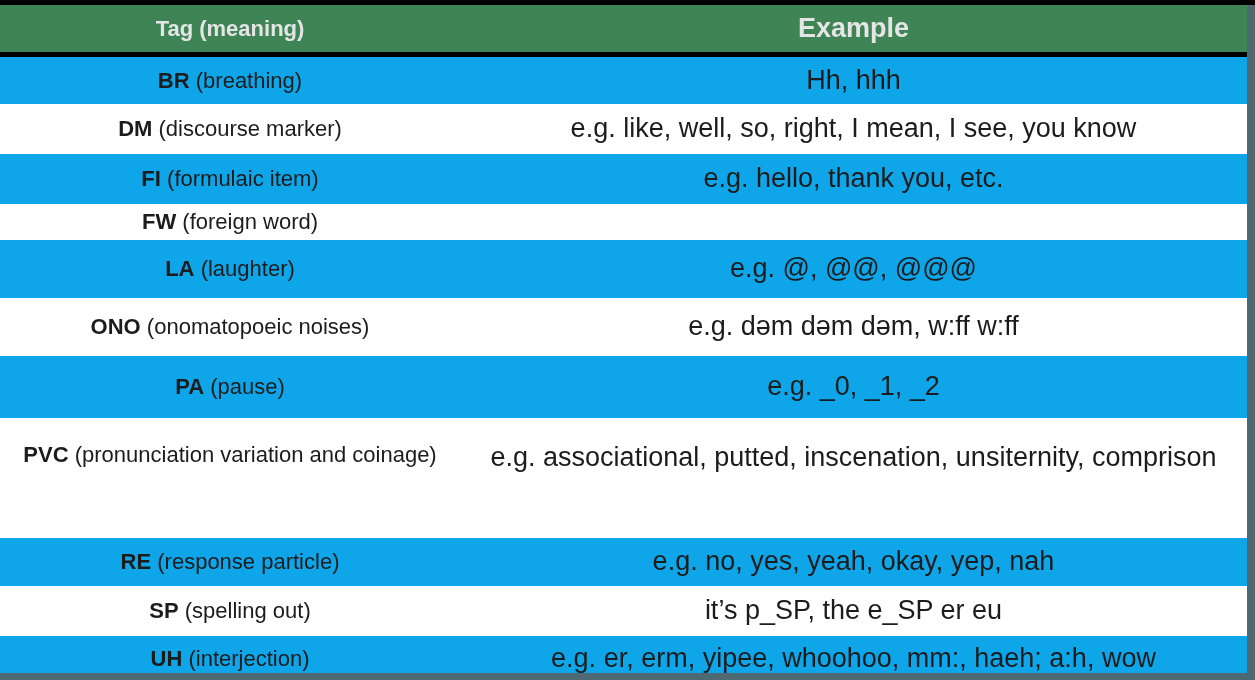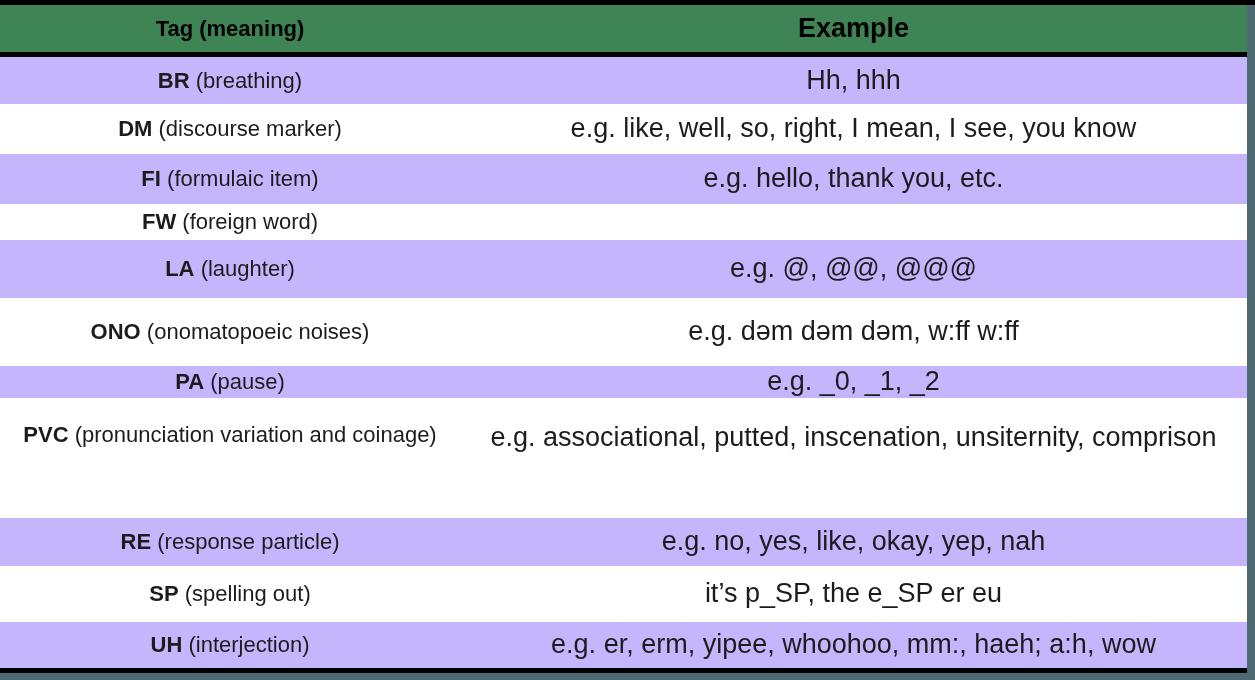--- a/index.html
+++ b/index.html
@@ -19,24 +19,24 @@
   }
   .bottom-strip {
     position:absolute; left:0; right:0; bottom:0;
     height:7px; background:#4d6a72;
   }
   .content { margin-right:8px; }
   .header {
     height:47px; background:#3e8455;
     display:flex; align-items:center;
   }
-  .htext { color:#000000; font-weight:bold; font-size:22px; }
+  .htext { color:#e5e5e5; font-weight:bold; font-size:22px; }
   .sep { height:5px; background:#000000; }
   .row { display:flex; align-items:center; }
-  .row.g { background:#c4b5fd; }
+  .row.g { background:#0ea5e9; }
   .row.w { background:#ffffff; }
   .row.tall { align-items:flex-start; }
   .row.tall .cell { padding-top:10px; }
   .cell {
     display:flex; align-items:center; justify-content:center;
     text-align:center; box-sizing:border-box;
   }
   .tagcell { width:460px; padding:0 15px; flex:none; display:block; }
   .excell  { flex:1; padding:0 10px; display:block; }
   .row .cell, .header .cell { display:flex; flex-wrap:wrap; align-content:center; }
@@ -102,30 +102,30 @@
 
     <div class="row g" style="height:58px">
       <div class="cell tagcell">
         <div class="tagline"><span class="tag">LA</span><span class="meaning">(laughter)</span></div>
       </div>
       <div class="cell excell">
         <div class="exline"><span class="up">e.g. </span><span class="it">@, @@, @@@</span><span class="up"></span></div>
       </div>
     </div>
 
-    <div class="row w" style="height:68px">
+    <div class="row w" style="height:58px">
       <div class="cell tagcell">
         <div class="tagline"><span class="tag">ONO</span><span class="meaning">(onomatopoeic noises)</span></div>
       </div>
       <div class="cell excell">
         <div class="exline"><span class="up">e.g. </span><span class="it">dəm dəm dəm, w:ff w:ff</span><span class="up"></span></div>
       </div>
     </div>
 
-    <div class="row g" style="height:32px">
+    <div class="row g" style="height:62px">
       <div class="cell tagcell">
         <div class="tagline"><span class="tag">PA</span><span class="meaning">(pause)</span></div>
       </div>
       <div class="cell excell">
         <div class="exline"><span class="up">e.g. </span><span class="it">_0, _1, _2</span><span class="up"></span></div>
       </div>
     </div>
 
     <div class="row w tall" style="height:120px">
       <div class="cell tagcell">
@@ -134,25 +134,25 @@
       <div class="cell excell">
         <div class="exline"><span class="up"></span><span class="it">e.g. associational, putted, inscenation, unsiternity, comprison</span><span class="up"></span></div>
       </div>
     </div>
 
     <div class="row g" style="height:48px">
       <div class="cell tagcell">
         <div class="tagline"><span class="tag">RE</span><span class="meaning">(response particle)</span></div>
       </div>
       <div class="cell excell">
-        <div class="exline"><span class="up">e.g. </span><span class="it">no, yes, like, okay, yep, nah</span><span class="up"></span></div>
+        <div class="exline"><span class="up">e.g. </span><span class="it">no, yes, yeah, okay, yep, nah</span><span class="up"></span></div>
       </div>
     </div>
 
-    <div class="row w" style="height:56px">
+    <div class="row w" style="height:50px">
       <div class="cell tagcell">
         <div class="tagline"><span class="tag">SP</span><span class="meaning">(spelling out)</span></div>
       </div>
       <div class="cell excell">
         <div class="exline"><span class="up"></span><span class="it">it’s p_SP, the e_SP er eu</span><span class="up"></span></div>
       </div>
     </div>
 
     <div class="row g" style="height:46px">
       <div class="cell tagcell">

